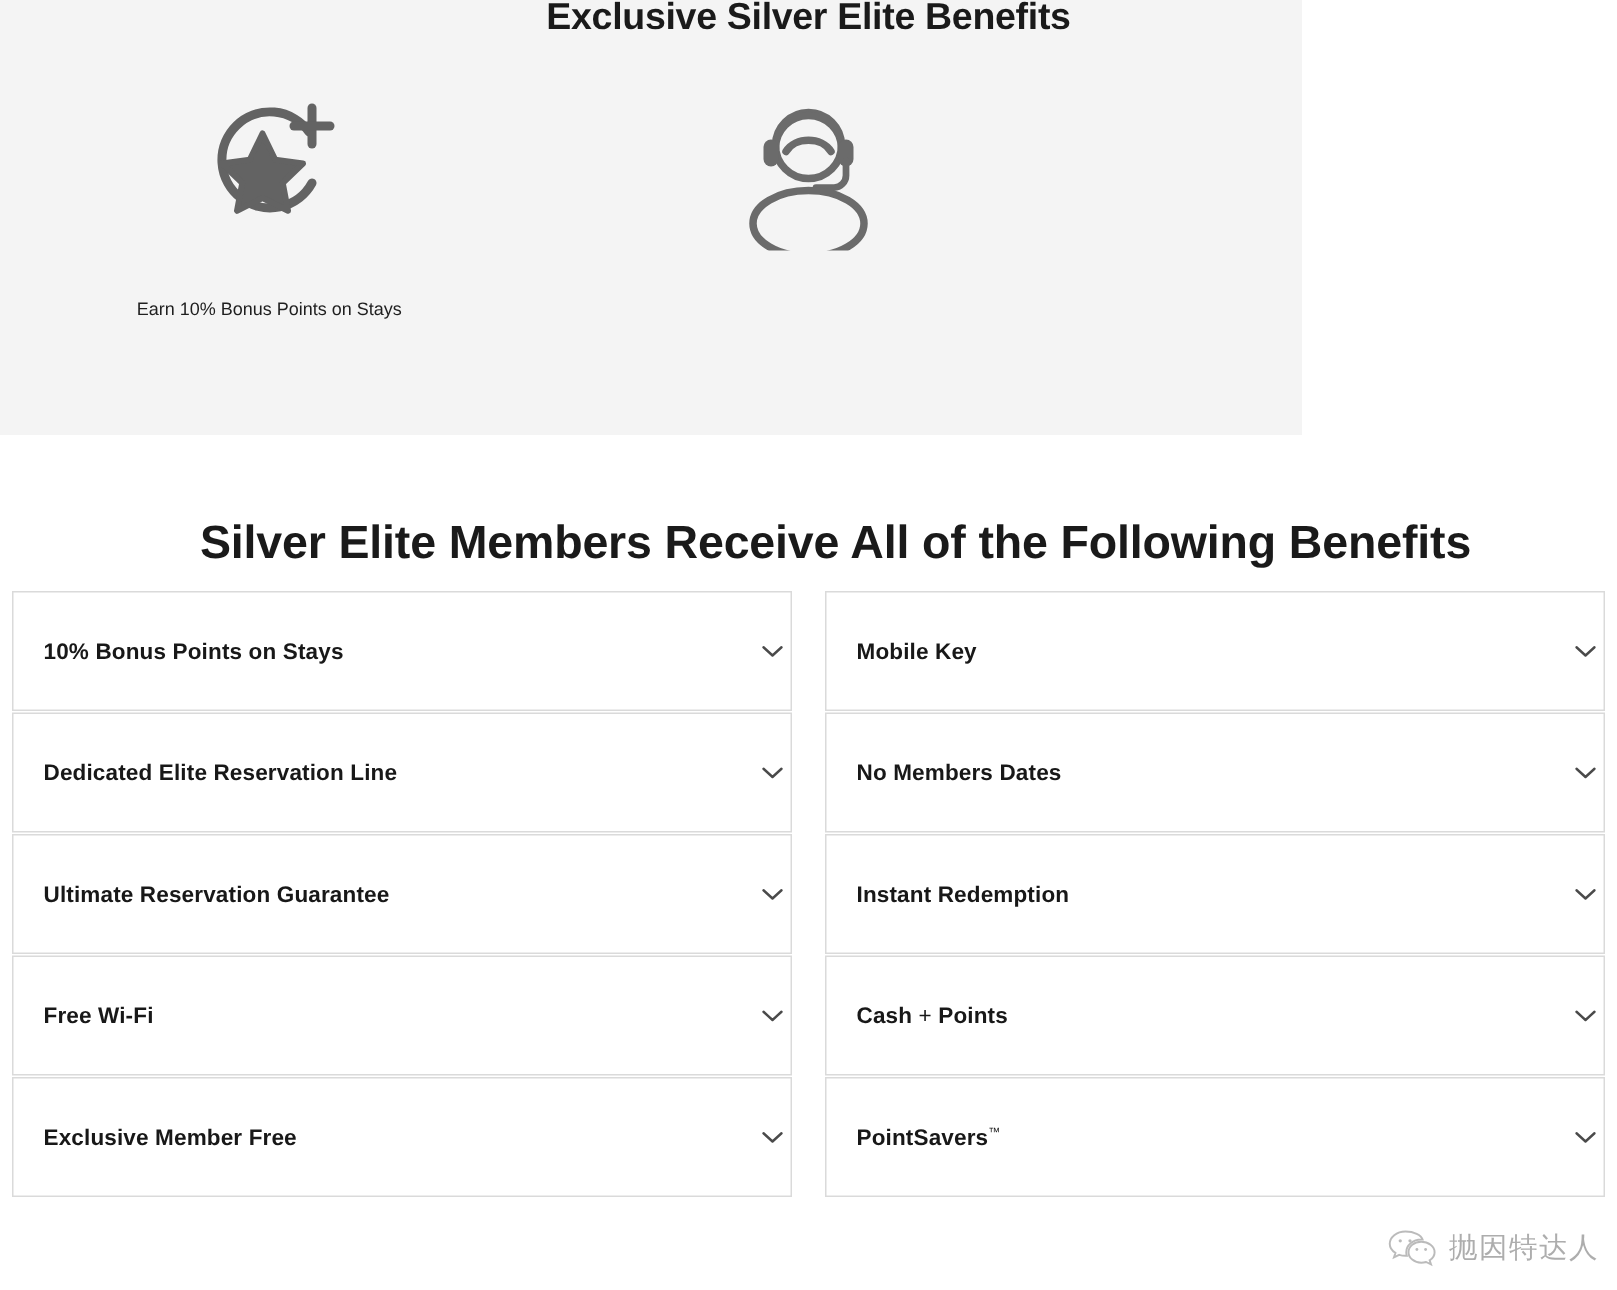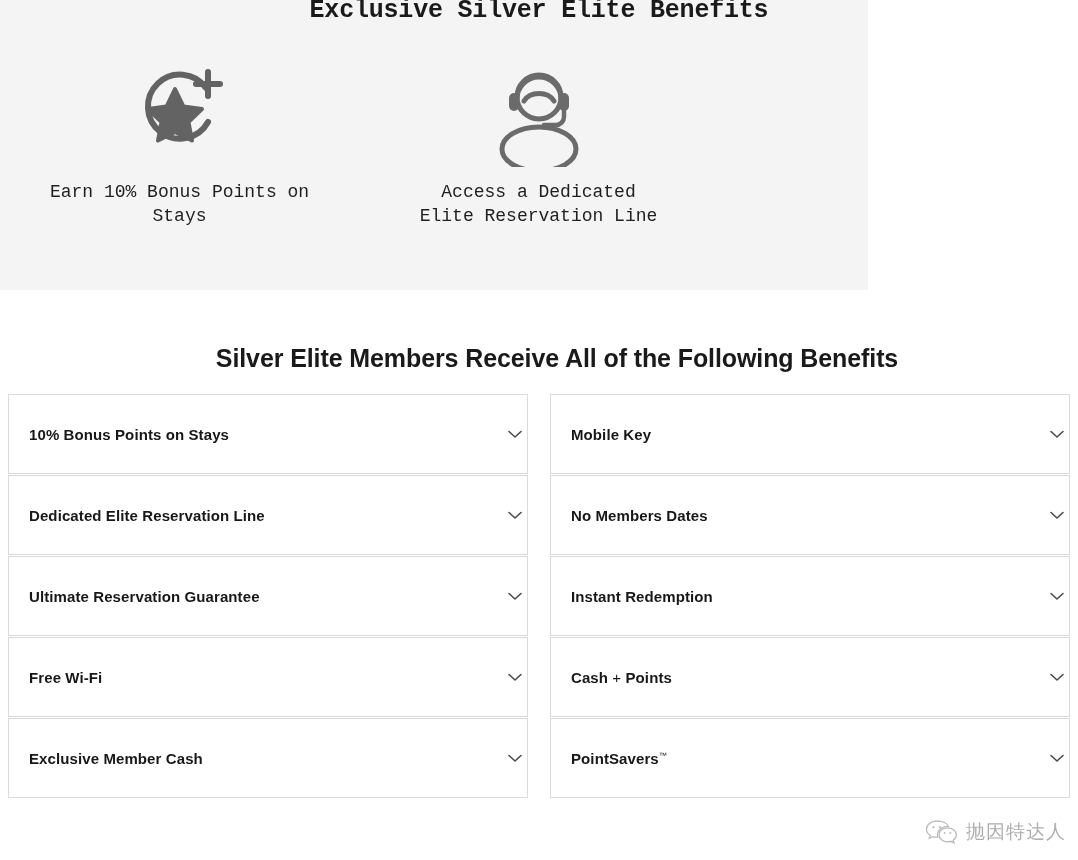--- a/index.html
+++ b/index.html
@@ -12,21 +12,20 @@
     overflow: hidden;
   }
 
   
   .hero {
     position: relative;
     width: 868px;
     height: 290px;
     background: #f4f4f4;
     overflow: hidden;
-    font-family: Liberation Mono, monospace;
   }
 
   .hero-title {
     position: absolute;
     top: -4px;
     left: 0;
     width: 1078px;
     text-align: center;
     font-size: 25px;
     font-weight: bold;
@@ -53,34 +52,34 @@
   .hero-icon {
     height: 120px;
     display: flex;
     align-items: center;
     justify-content: center;
   }
 
   .hero-icon svg { display: block; }
 
   .hero-label {
-    margin-top: 8px;
+    margin-top: 22px;
     text-align: center;
-    font-size: 18px;
+    font-size: 12px;
     line-height: 24px;
     color: #1f1f1f;
     max-width: 270px;
   }
   .hero-col.wide .hero-label { max-width: 250px; }
 
   
   .section-heading {
     width: 1078px;
     text-align: center;
-    font-size: 25px;
+    font-size: 31px;
     font-weight: bold;
     color: #1a1a1a;
     letter-spacing: -0.1px;
     margin-top: 54px;
     padding-left: 36px;
   }
 
   
   .accordion-wrap {
     position: absolute;
@@ -181,21 +180,20 @@
         <svg width="110" height="110" viewBox="0 0 110 110">
           <circle cx="55" cy="40" r="22" fill="none" stroke="#6b6b6b" stroke-width="5"></circle>
           <path d="M33 42 A22 22 0 0 1 77 42" fill="none" stroke="#6b6b6b" stroke-width="5" stroke-linecap="round"></path>
           <rect x="25" y="36" width="10" height="18" rx="5" fill="#6b6b6b"></rect>
           <rect x="75" y="36" width="10" height="18" rx="5" fill="#6b6b6b"></rect>
           <path d="M80 50 L80 60 A8 8 0 0 1 72 68 L60 68" fill="none" stroke="#6b6b6b" stroke-width="4.5" stroke-linecap="round"></path>
           <path d="M40 44 C46 34, 64 34, 70 44" fill="none" stroke="#6b6b6b" stroke-width="5" stroke-linecap="round"></path>
           <ellipse cx="55" cy="92" rx="37" ry="22" fill="none" stroke="#6b6b6b" stroke-width="5"></ellipse>
         </svg>
       </div>
-      <div class="hero-label">Access a Dedicated Elite Reservation Line</div>
     </div>
 
   </div>
 </div>
 
 <div class="section-heading">Silver Elite Members Receive All of the Following Benefits</div>
 
 <div class="accordion-wrap">
 
   <div class="accordion-col">
@@ -231,21 +229,21 @@
     <div class="accordion-item">
       <span class="accordion-label">Free Wi-Fi</span>
       <span class="chevron">
         <svg width="18" height="18" viewBox="0 0 18 18">
             <polyline points="3,6.5 9,12 15,6.5" fill="none" stroke="#4a4a4a" stroke-width="1.6" stroke-linecap="round" stroke-linejoin="round"></polyline>
           </svg>
       </span>
     </div>
 
     <div class="accordion-item">
-      <span class="accordion-label">Exclusive Member Cash</span>
+      <span class="accordion-label">Exclusive Member Free</span>
       <span class="chevron">
         <svg width="18" height="18" viewBox="0 0 18 18">
             <polyline points="3,6.5 9,12 15,6.5" fill="none" stroke="#4a4a4a" stroke-width="1.6" stroke-linecap="round" stroke-linejoin="round"></polyline>
           </svg>
       </span>
     </div>
 
   </div>
 
   <div class="accordion-col">

